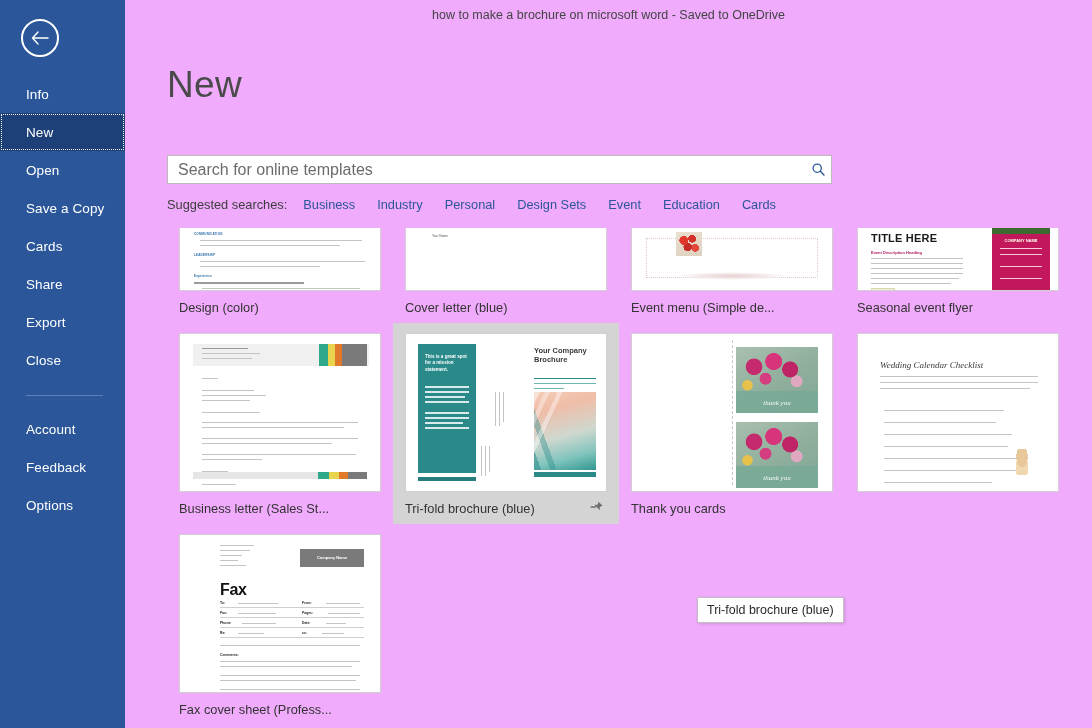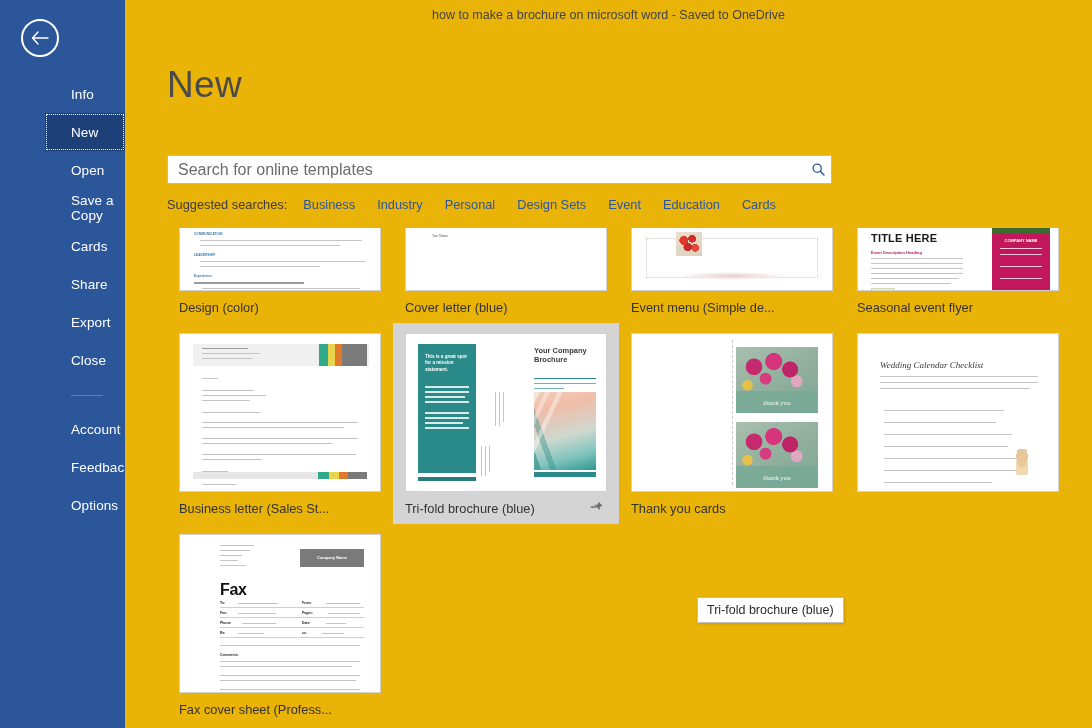--- a/index.html
+++ b/index.html
@@ -25,21 +25,21 @@
     border-radius: 50%;
     margin: 19px 0 0 21px;
     position: relative;
     cursor: pointer;
   }
   .back-btn .arrow {
     position: absolute; left: 50%; top: 50%;
     transform: translate(-50%,-50%);
     width: 18px; height: 14px;
   }
-  .nav-list { margin-top: 18px; padding-left: 45px; }
+  .nav-list { margin-top: 18px; }
   .nav-item {
     height: 38px;
     display: flex; align-items: center;
     padding-left: 26px;
     font-size: 13.5px;
     color: #ffffff;
     cursor: pointer;
     letter-spacing: .1px;
   }
   .nav-item.selected {
@@ -48,21 +48,21 @@
     outline-offset: -2px;
   }
   .nav-sep {
     height: 1px; background: #5a7fba;
     margin: 16px 22px 14px 26px;
   }
 
   
   .main {
     flex: 1; height: 728px;
-    background: #eab308;
+    background: #f0abfc;
     position: relative;
     overflow: hidden;
   }
   .doc-title {
     position: absolute; top: 8px; left: 0; right: 0;
     text-align: center;
     font-size: 12.5px;
     color: #444;
   }
   .page-heading {

